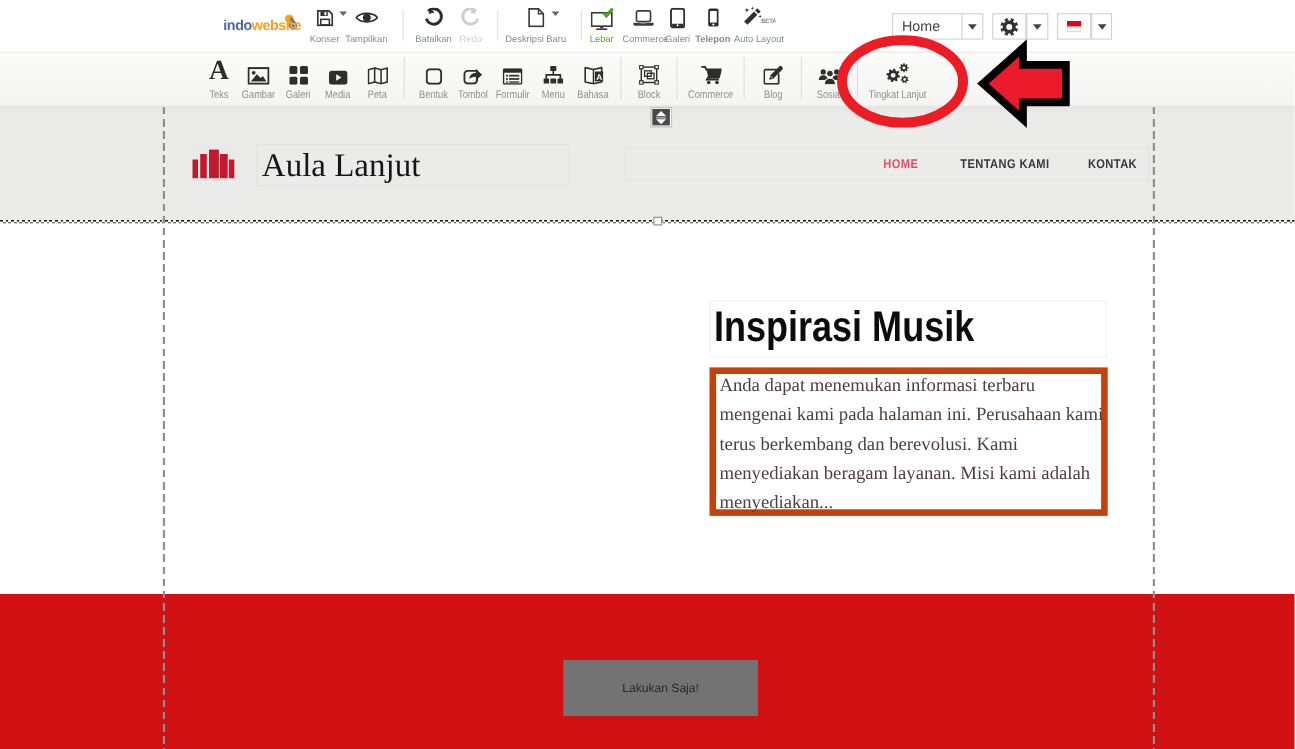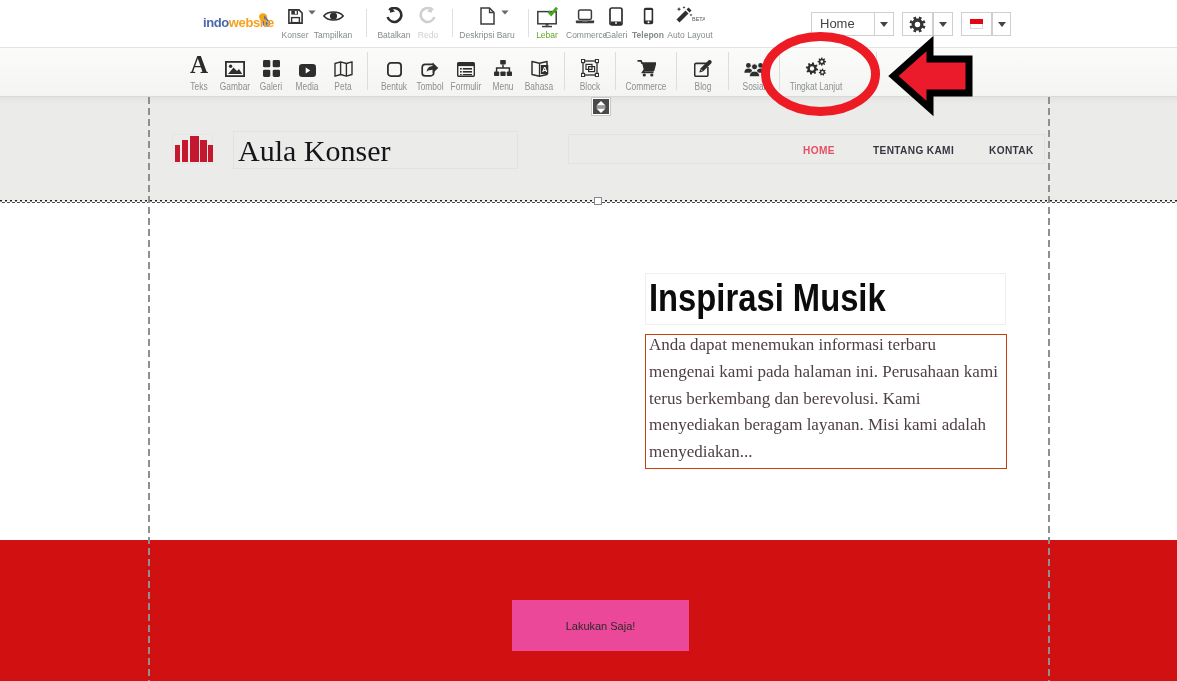--- a/index.html
+++ b/index.html
@@ -40,25 +40,25 @@
 #hdash { position:absolute; left:0; top:103px; width:1177px; height:3px;
   background:repeating-linear-gradient(90deg,#1f1f1f 0 2.5px,rgba(0,0,0,0) 2.5px 5px) 0 0/100% 1.5px no-repeat,
              repeating-linear-gradient(90deg,rgba(0,0,0,0) 0 2.5px,#4e4e4e 2.5px 5px) 0 1.5px/100% 1.5px no-repeat; }
 #hhandle { position:absolute; left:594px; top:100px; width:8px; height:8px; background:#fff; border:1px solid #888; }
 .vdash { position:absolute; top:0px; width:2px; height:584px;
   background:repeating-linear-gradient(180deg,#8f8f8f 0 7px,transparent 7px 11px); }
 #badge { position:absolute; left:592px; top:1px; width:18px; height:17px; background:#4a4a4a; border:1px solid #fff; outline:1px solid #c8c8c8; display:flex; align-items:center; justify-content:center; }
 
 #headbox { left:645px; top:176px; width:361px; height:52px; border:1px solid #efefee; }
 #headline { position:absolute; left:3px; top:4px; font-size:39px; line-height:39px; font-weight:bold; color:#0c0c0c; white-space:nowrap; transform:scaleX(0.84); transform-origin:0 0; }
-#parabox { left:645px; top:237px; width:362px; height:135px; border:1px solid #c2410c; }
+#parabox { left:645px; top:237px; width:362px; height:135px; border:6px solid #c2410c; }
 #para { position:absolute; left:3px; top:-3px; width:354px; font-family:"Liberation Serif",serif; font-size:17px; color:#4e3e46; line-height:26.8px; }
 
 #redband { position:absolute; left:0; top:443px; width:1177px; height:141px; background:#d01011; }
-#btn { position:absolute; left:512px; top:503px; width:177px; height:51px; background:#ec4899; display:flex; align-items:center; justify-content:center; font-size:11px; color:#2a2a2a; }
+#btn { position:absolute; left:512px; top:503px; width:177px; height:51px; background:#737373; display:flex; align-items:center; justify-content:center; font-size:11px; color:#2a2a2a; }
 
 
 #annot { position:absolute; left:0; top:0; z-index:60; pointer-events:none; }
 </style>
 </head>
 <body>
 <div id="stage">
 
   <div id="topbar">
 
@@ -403,21 +403,21 @@
   <div id="canvas">
     <div id="siteheader"></div>
     <div class="editbox" id="logobox">
       <div class="bar" style="left:2px;  width:5px;  height:17px;"></div>
       <div class="bar" style="left:8.5px; width:6.5px; height:22px;"></div>
       <div class="bar" style="left:16.5px; width:9px; height:26px;"></div>
       <div class="bar" style="left:27px; width:6.5px; height:22px;"></div>
       <div class="bar" style="left:35px; width:5px;  height:17px;"></div>
     </div>
     <div class="editbox" id="titlebox">
-        <div id="title">Aula Konser</div>
+        <div id="title">Aula Lanjut</div>
       </div>
     <div class="editbox" id="navbox">
       <div class="nav" style="left:234px; color:#e64f63;">HOME</div>
       <div class="nav" style="left:304px;">TENTANG KAMI</div>
       <div class="nav" style="left:420px;">KONTAK</div>
     </div>
     <div id="hdash"></div>
     <div id="hhandle"></div>
     <div class="editbox" id="headbox">
         <div id="headline">Inspirasi Musik</div>

